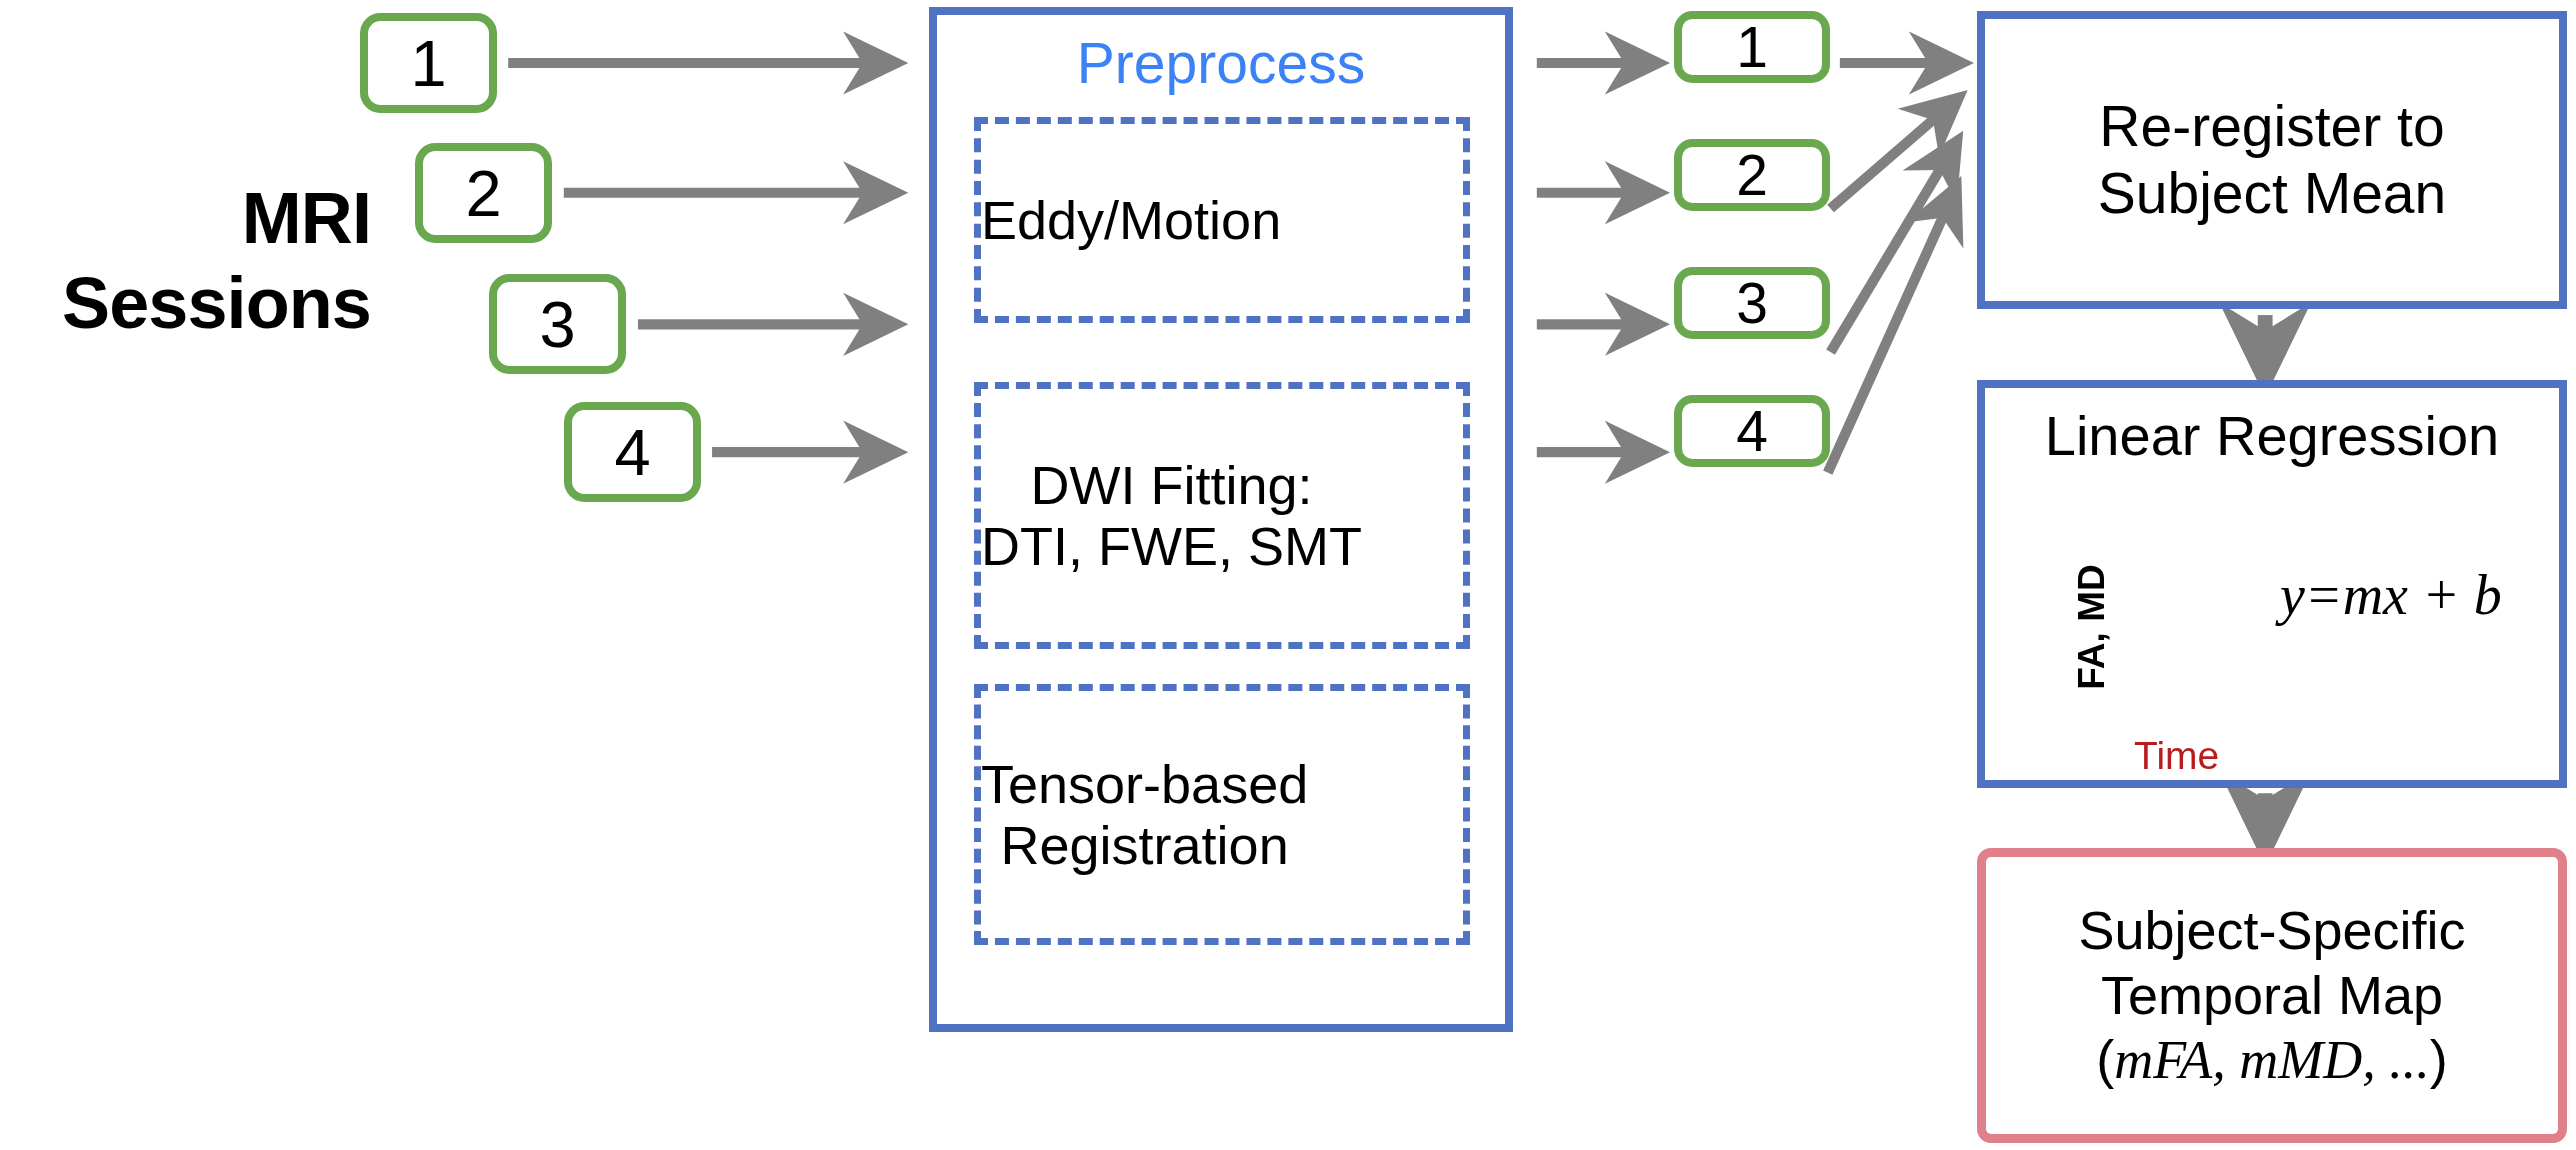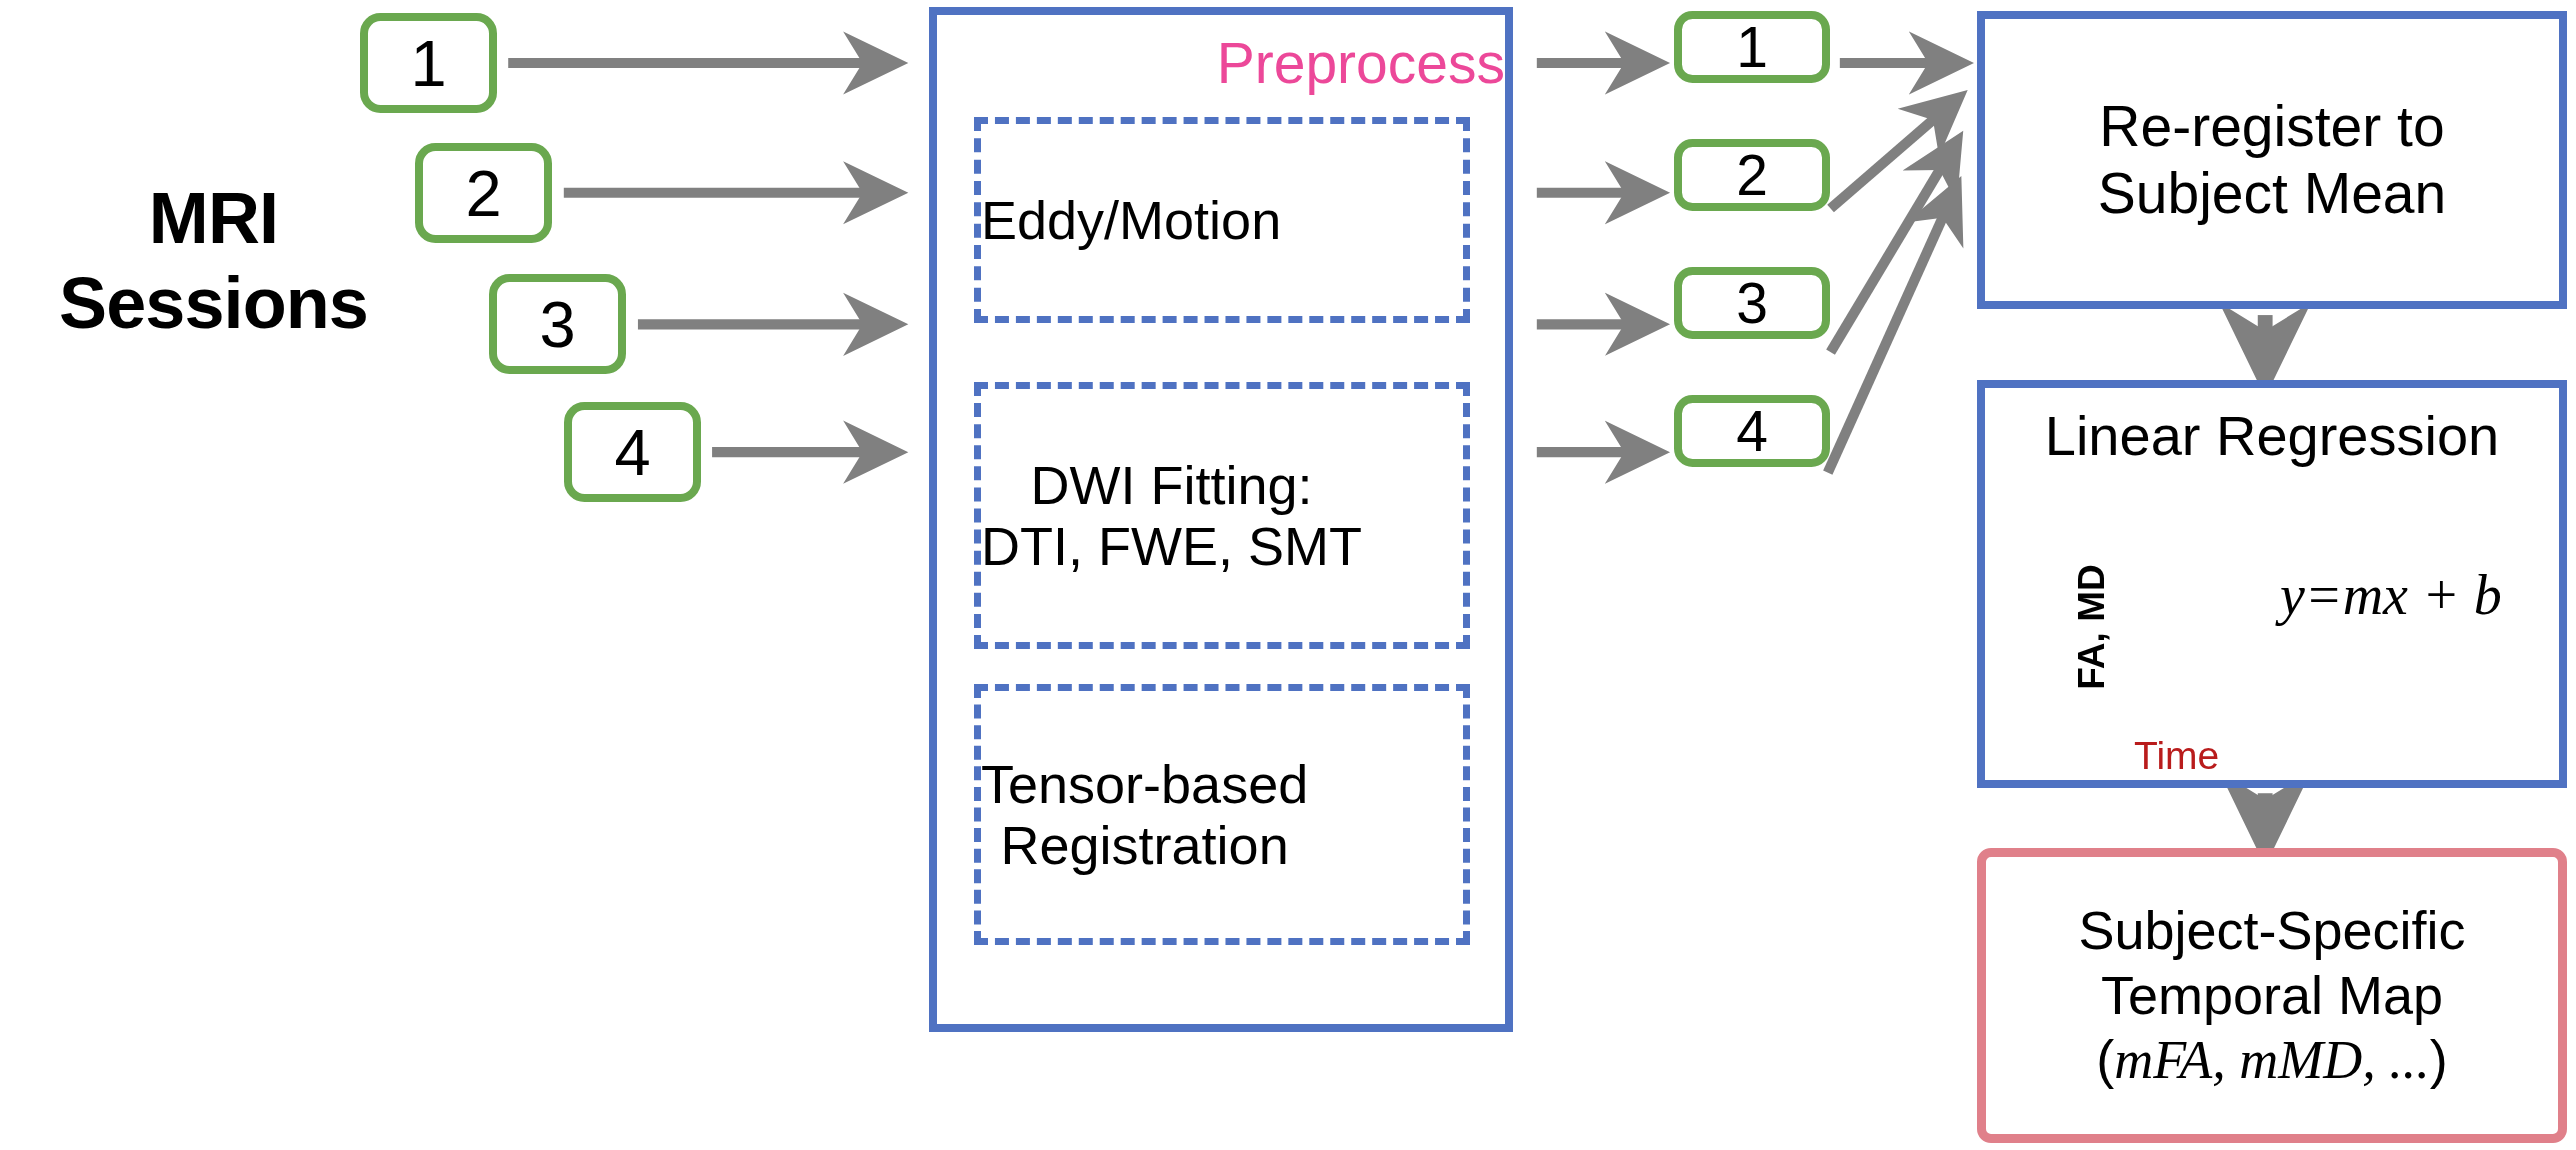--- a/index.html
+++ b/index.html
@@ -17,21 +17,21 @@
     background: #ffffff;
     overflow: hidden;
   }
   .abs { position: absolute; }
 
   
   #mri-label {
     left: 56px;
     top: 176px;
     width: 315px;
-    text-align: center;
+    text-align: right;
     font-size: 72px;
     font-weight: bold;
     line-height: 1.18;
     color: #000000;
     letter-spacing: -0.9px;
   }
 
   
   .session-chip {
     width: 137px;
@@ -61,23 +61,23 @@
     width: 584px;
     height: 1025px;
     border: 8.3px solid #4f72c2;
     background: #ffffff;
     box-sizing: border-box;
   }
   #preprocess-title {
     position: absolute;
     left: 0; right: 0;
     top: 15px;
-    text-align: right;
+    text-align: center;
     font-size: 57px;
-    color: #ec4899;
+    color: #3b82f6;
   }
   .dashed-box {
     position: absolute;
     border: 7.4px dashed #4f72c2;
     background: #ffffff;
     box-sizing: border-box;
     display: flex;
     align-items: center;
     justify-content: flex-start;
     text-align: center;

